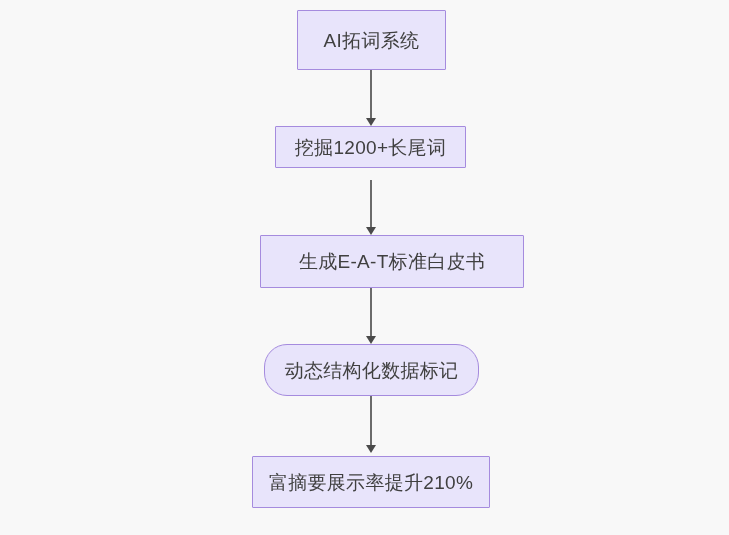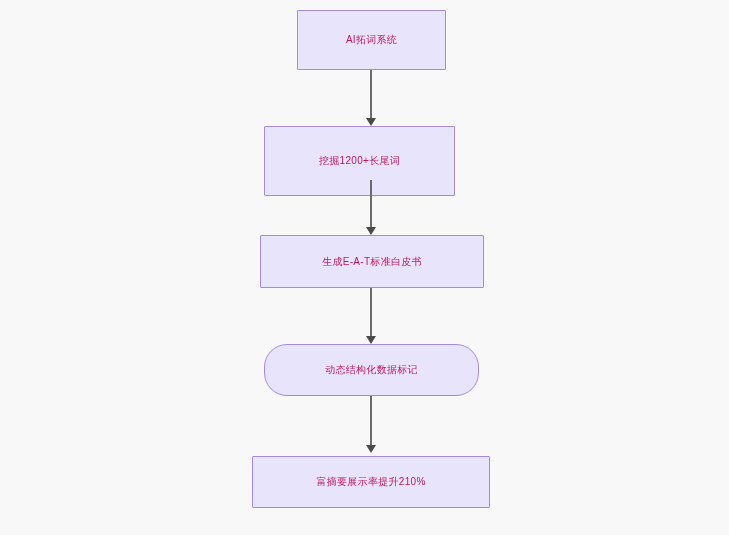--- a/index.html
+++ b/index.html
@@ -22,22 +22,22 @@
   }
   .node {
     position: absolute;
     box-sizing: border-box;
     background: #e8e4fb;
     border: 1.6px solid #a58bde;
     border-radius: 1px;
     display: flex;
     align-items: center;
     justify-content: center;
-    color: #be185d;
-    font-size: 10px;
+    color: #404040;
+    font-size: 19px;
     line-height: 1;
     letter-spacing: 0.3px;
     white-space: nowrap;
     user-select: none;
   }
   .node-label {
     display: block;
   }
   .edge {
     position: absolute;
@@ -58,22 +58,22 @@
     left: -5px;
     width: 0;
     height: 0;
     border-left: 5px solid transparent;
     border-right: 5px solid transparent;
     border-top: 8px solid #4a4a4a;
   }
 
   
   .node-1 { left: 297px; top: 10px;  width: 149px; height: 60px; }
-  .node-2 { left: 264px; top: 126px; width: 191px; height: 70px; align-items: center; }
-  .node-3 { left: 260px; top: 235px; width: 224px; height: 53px; }
+  .node-2 { left: 275px; top: 126px; width: 191px; height: 42px; align-items: center; }
+  .node-3 { left: 260px; top: 235px; width: 264px; height: 53px; }
   .node-4 { left: 264px; top: 344px; width: 215px; height: 52px; border-radius: 23px; }
   .node-5 { left: 252px; top: 456px; width: 238px; height: 52px; }
 
   
   .edge-1 { left: 371px; top: 70px;  }
   .edge-1 .edge-line { height: 48px; }
   .edge-1 .edge-head { top: 48px; }
 
   .edge-2 { left: 371px; top: 180px; }
   .edge-2 .edge-line { height: 47px; }

